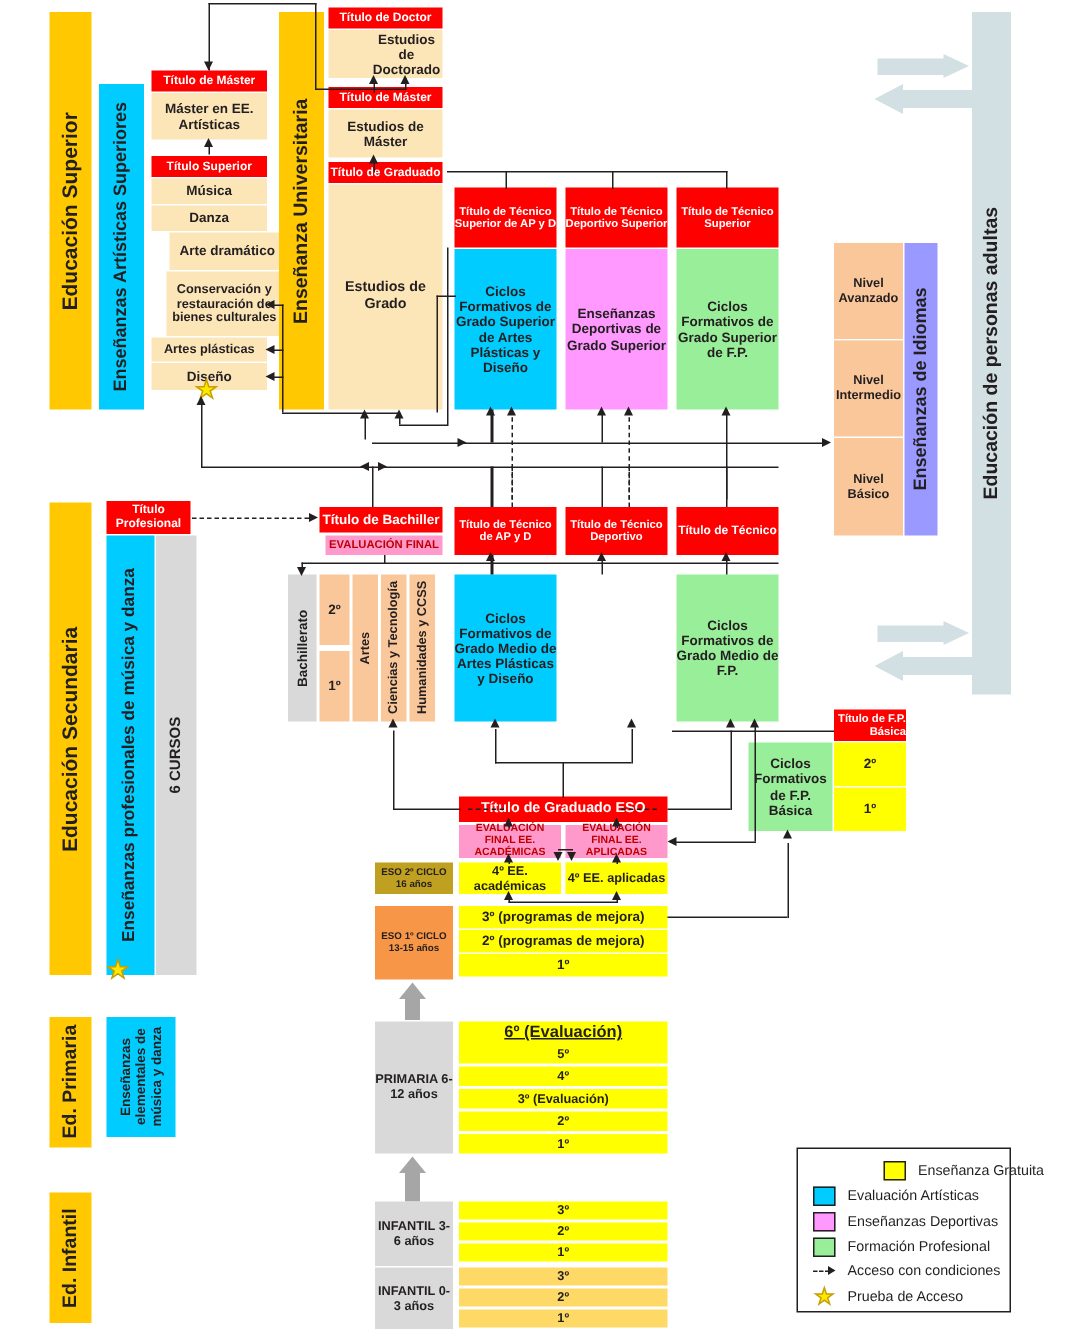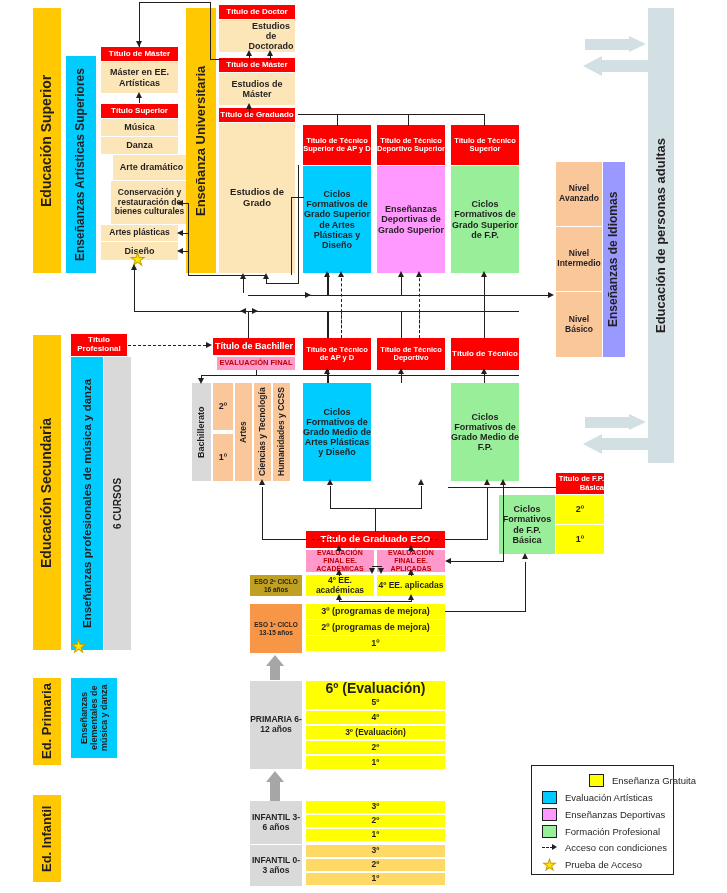--- a/index.html
+++ b/index.html
@@ -258,21 +258,21 @@
   <div class="box c-yellow" style="left:306px;top:636px;width:139px;height:15px;font-size:9px;">1º</div>
 
   <div class="fat-up" style="left:263px;top:655px;width:24px;height:25px;">
     <div class="stem" style="left:7px;top:11px;width:10px;height:14px;"></div>
     <div class="head" style="left:3px;top:0;"></div>
   </div>
 
   <div class="box c-cyan vert" style="left:71px;top:678px;width:46px;height:80px;font-size:9px;">Enseñanzas elementales de música y danza</div>
 
   <div class="box c-grey" style="left:250px;top:681px;width:52px;height:88px;font-size:8.5px;">PRIMARIA 6-12 años</div>
-  <div class="box c-yellow" style="left:306px;top:681px;width:139px;height:15px;font-size:14px;">6º (Evaluación)</div>
+  <div class="box c-yellow" style="left:306px;top:681px;width:139px;height:15px;font-size:11px;text-decoration:underline;">6º (Evaluación)</div>
   <div class="box c-yellow" style="left:306px;top:696px;width:139px;height:13px;font-size:8.5px;">5º</div>
   <div class="box c-yellow" style="left:306px;top:711px;width:139px;height:13px;font-size:8.5px;">4º</div>
   <div class="box c-yellow" style="left:306px;top:726px;width:139px;height:13px;font-size:8.5px;">3º (Evaluación)</div>
   <div class="box c-yellow" style="left:306px;top:741px;width:139px;height:13px;font-size:8.5px;">2º</div>
   <div class="box c-yellow" style="left:306px;top:756px;width:139px;height:13px;font-size:8.5px;">1º</div>
 
   <div class="fat-up" style="left:263px;top:771px;width:24px;height:30px;">
     <div class="stem" style="left:7px;top:11px;width:10px;height:19px;"></div>
     <div class="head" style="left:3px;top:0;"></div>
   </div>

